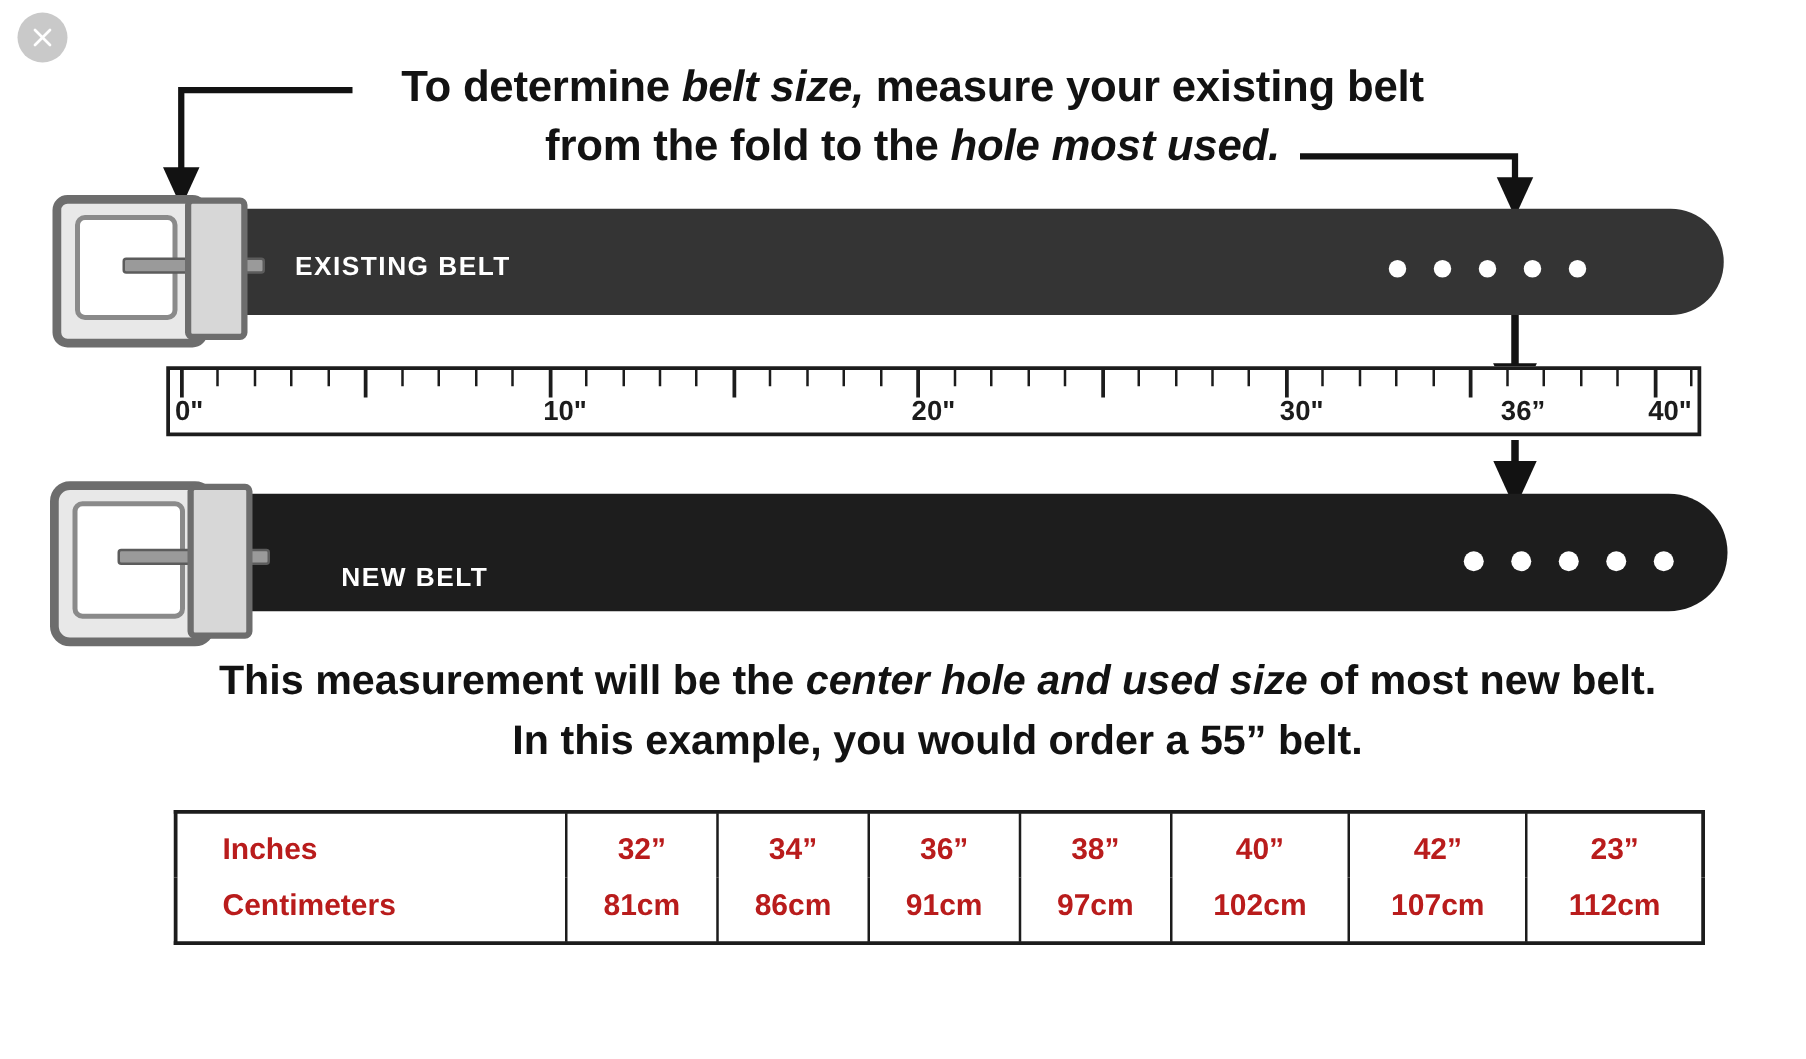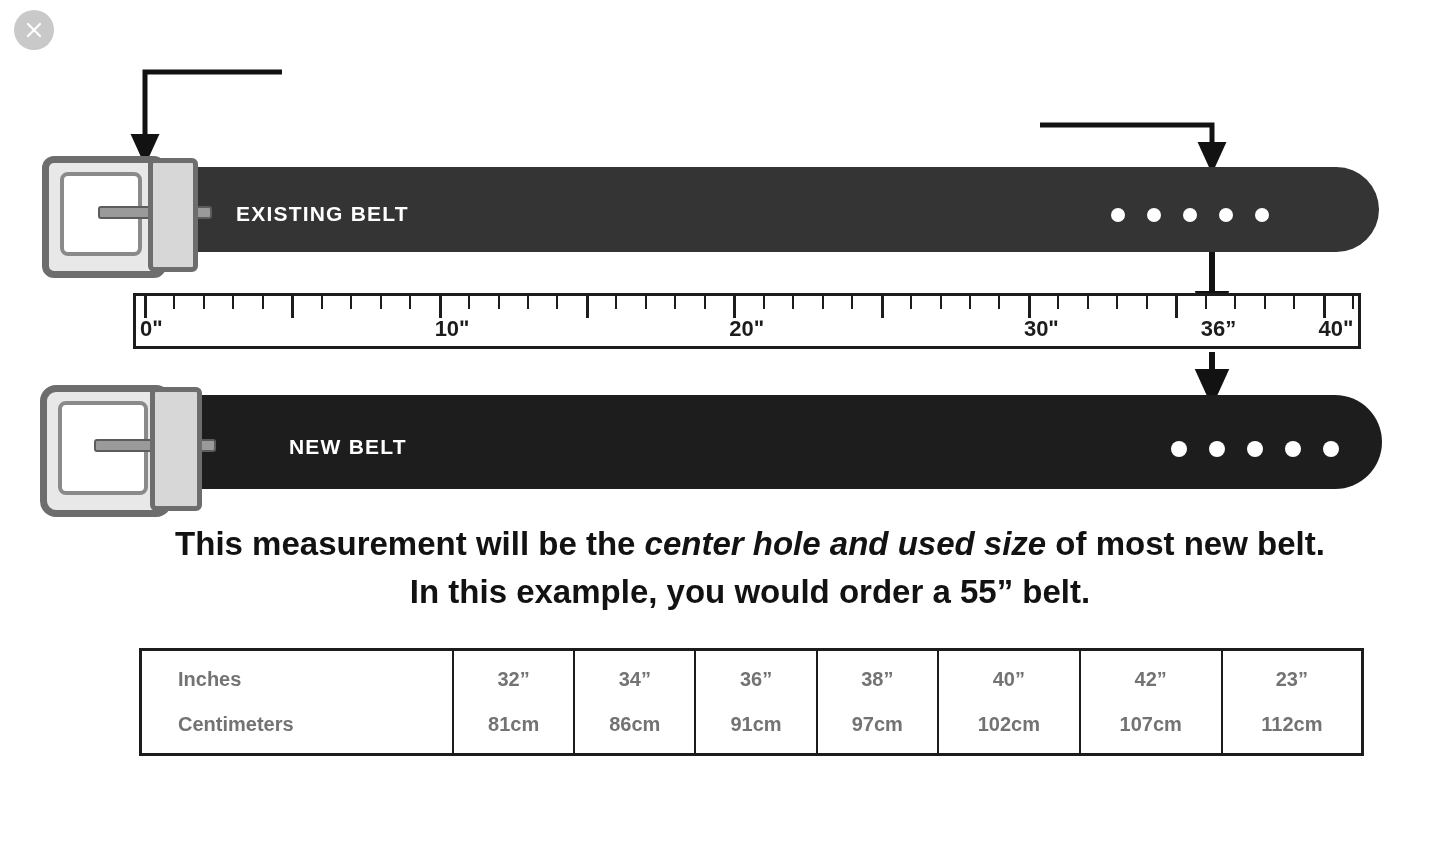--- a/index.html
+++ b/index.html
@@ -77,21 +77,21 @@
   .belt-new .belt-strap { width: 1218px; height: 94px; top: 12px; background: #1d1d1d; border-radius: 0 50px 50px 0; }
 
   .belt-label {
     position: absolute;
     color: #ffffff;
     font-size: 21px;
     font-weight: 700;
     letter-spacing: 1.2px;
   }
   .belt-existing .belt-label { left: 200px; top: 52px; }
-  .belt-new .belt-label { left: 237px; top: 52px; margin-left: 16px; }
+  .belt-new .belt-label { left: 237px; top: 68px; }
 
   .holes { position: absolute; display: flex; gap: 22px; }
   .belt-existing .holes { left: 1075px; top: 58px; }
   .belt-new .holes { left: 1135px; top: 58px; }
   .hole {
     width: 14px; height: 14px;
     border-radius: 50%;
     background: #ffffff;
   }
   .belt-new .hole { width: 16px; height: 16px; }
@@ -182,23 +182,23 @@
     position: absolute;
     left: 139px;
     top: 648px;
     width: 1225px;
     border: 3px solid #1c1c1c;
     border-collapse: collapse;
     background: #ffffff;
   }
   .size-table td {
     border-left: 2px solid #1c1c1c;
-    font-size: 20px;
+    font-size: 24px;
     font-weight: 700;
-    color: #737373;
+    color: #b91c1c;
     text-align: center;
     height: 45px;
     padding: 0 6px;
   }
   .size-table td.rowhead {
     border-left: none;
     text-align: left;
     padding-left: 36px;
     width: 268px;
     font-weight: 600;
@@ -229,20 +229,24 @@
 
     <path d="M282,72 L145,72 L145,160" fill="none" stroke="#121212" stroke-width="5" marker-end="url(#ah)"></path>
 
     <path d="M1040,125 L1212,125 L1212,168" fill="none" stroke="#121212" stroke-width="5" marker-end="url(#ah)"></path>
 
     <path d="M1212,242 L1212,322" fill="none" stroke="#121212" stroke-width="6" marker-end="url(#ah)"></path>
 
     <path d="M1212,352 L1212,400" fill="none" stroke="#121212" stroke-width="6" marker-end="url(#ah)"></path>
   </svg>
 
+  <div class="headline">
+    <span>To determine </span><span class="em">belt size,</span><span> measure your existing belt</span><br>
+    <span>from the fold to the </span><span class="em">hole most used.</span>
+  </div>
 
   <div class="belt-wrap belt-existing">
     <div class="belt-strap"></div>
     <div class="buckle">
       <div class="frame"></div>
       <div class="inner"></div>
       <div class="prong"></div>
       <div class="tongue-cap"></div>
     </div>
     <div class="belt-label">EXISTING BELT</div>

